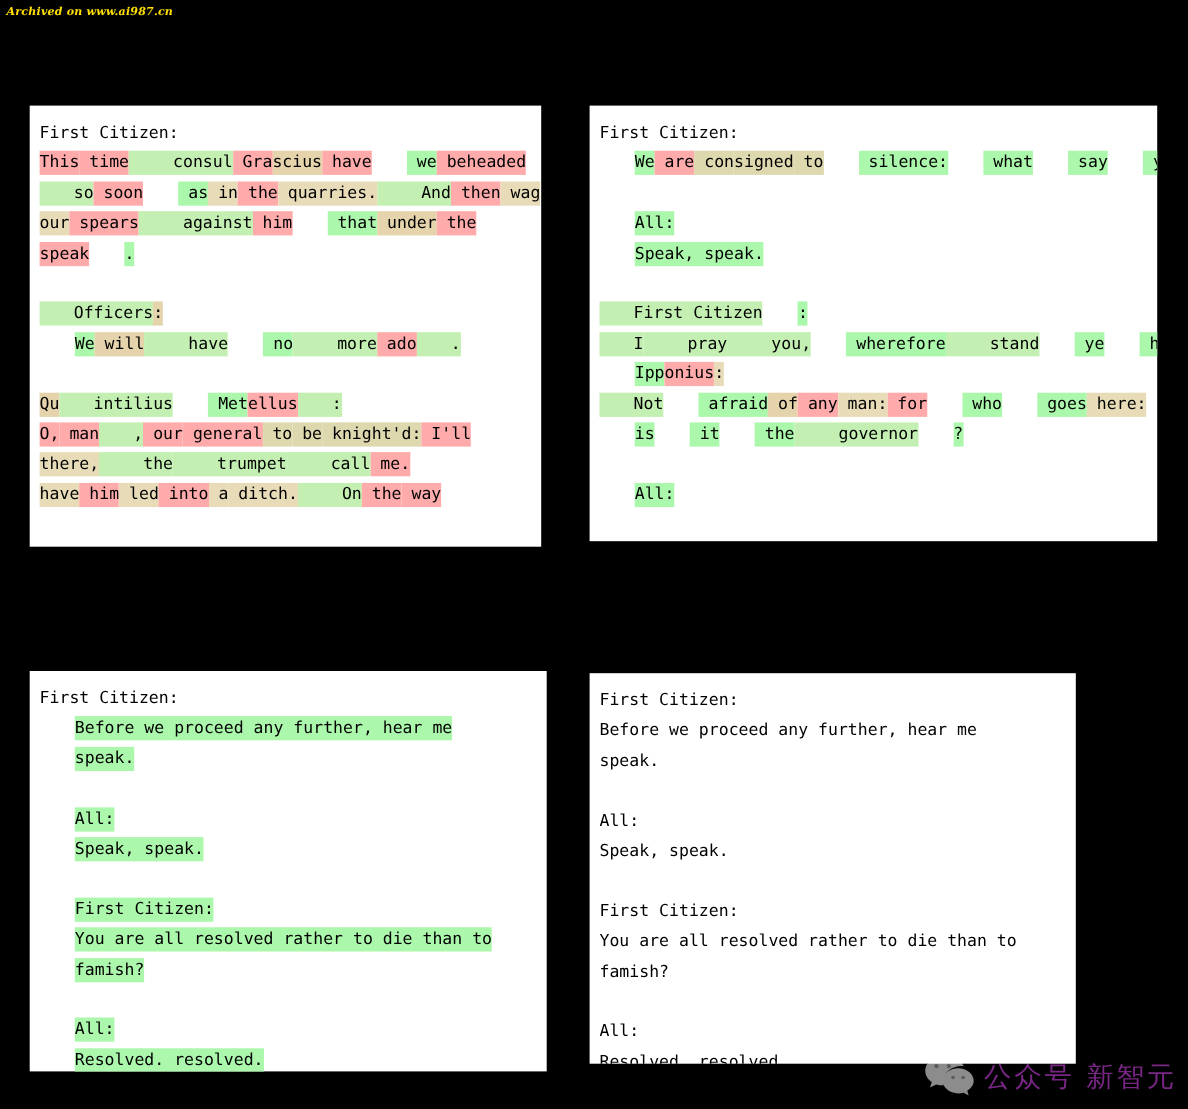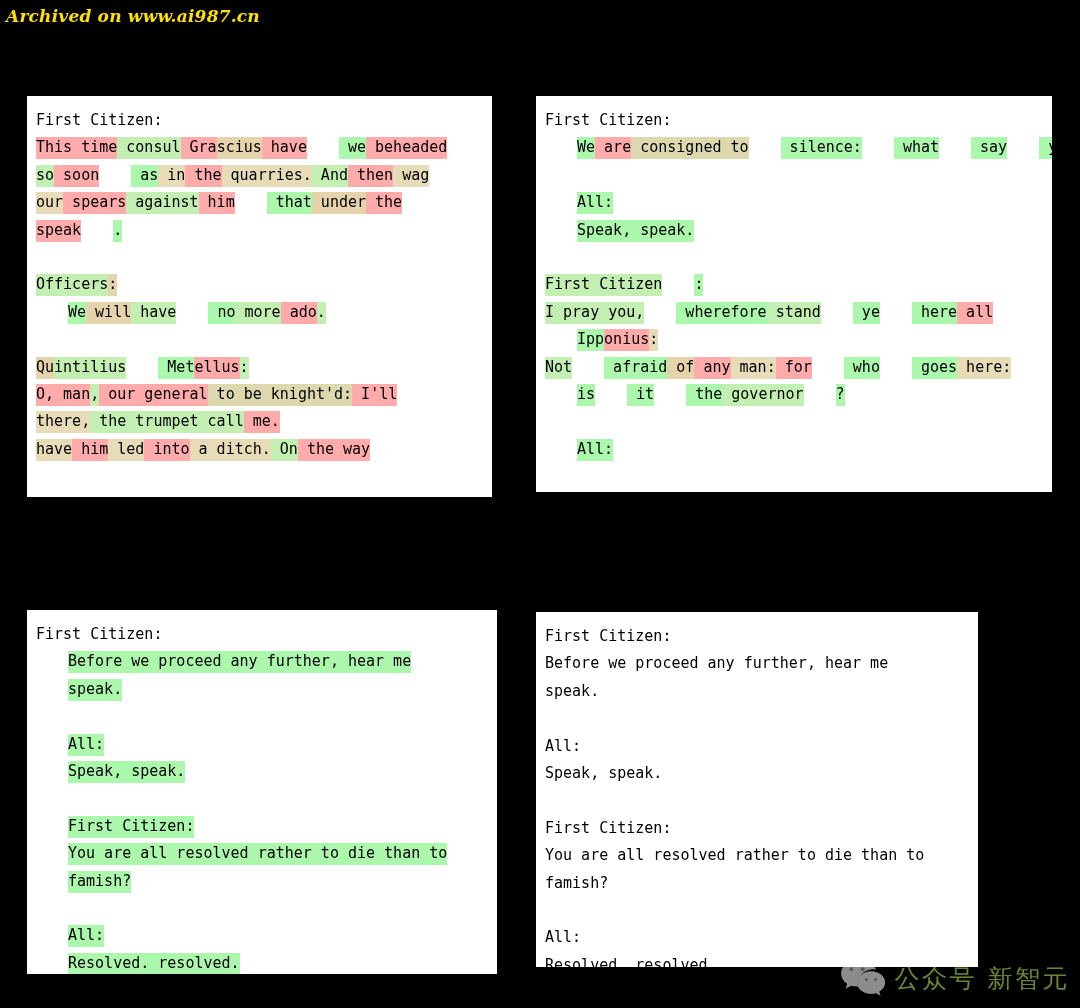--- a/index.html
+++ b/index.html
@@ -17,21 +17,21 @@
 
   
   #archive-banner {
     position: absolute;
     left: 6px;
     top: 6px;
     color: #ffe000;
     font-family: "DejaVu Serif", "Liberation Serif", serif;
     font-style: italic;
     font-weight: bold;
-    font-size: 17px;
+    font-size: 10px;
     letter-spacing: 0.2px;
     white-space: nowrap;
     z-index: 30;
   }
 
   
   .panel {
     position: absolute;
     background: #ffffff;
     overflow: hidden;
@@ -46,21 +46,21 @@
     white-space: pre;
     color: #000000;
     letter-spacing: 0px;
   }
   .line.blank { color: transparent; }
   .tok { padding: 1px 0 3px 0; }
 
   
   .h-r   { background: #ffabab; }
   .h-g   { background: #abf7ab; margin-left: 32px; }  
-  .h-g2  { background: #c3f0b2; }
+  .h-g2  { background: #c3f0b2; padding-left: 31px; }
   .h-t   { background: #e4d3ab; }  
   .h-t2  { background: #ddd8ae; }
   .h-t3  { background: #e8dcb8; }
   .h-n   { background: transparent; }
 
   
   #panel-1 { left: 27px;  top: 96px;  width: 465px; height: 401px; }
   #panel-2 { left: 536px; top: 96px;  width: 516px; height: 396px; }
   #panel-3 { left: 27px;  top: 610px; width: 470px; height: 364px; }
   #panel-4 { left: 536px; top: 612px; width: 442px; height: 355px; }
@@ -73,21 +73,21 @@
     right: 10px;
     bottom: 10px;
     display: flex;
     align-items: center;
     gap: 9px;
     opacity: 0.55;
     z-index: 25;
     pointer-events: none;
   }
   #wechat-watermark .wm-text {
-    color: #bef264;
+    color: #d946ef;
     font-family: "DejaVu Sans", "Liberation Sans", sans-serif;
     font-size: 25px;
     letter-spacing: 2.5px;
     white-space: nowrap;
     text-align: right;
   }
   .wechat-glyph { display: block; }
 </style>
 </head>
 <body>

